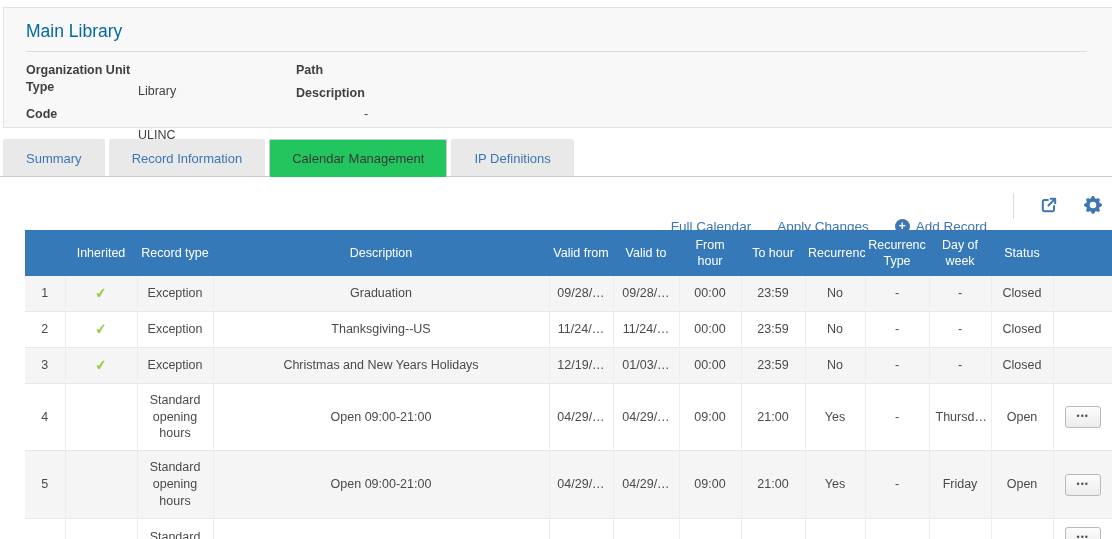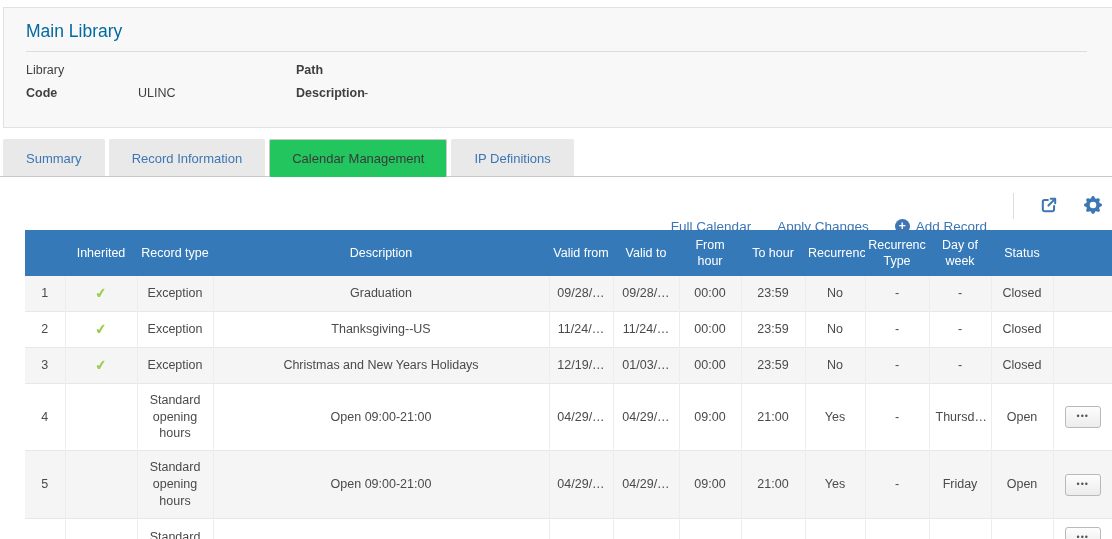--- a/index.html
+++ b/index.html
@@ -13,21 +13,21 @@
     padding:10px 0 0 22px;
   }
   .page-title { font-size:17.5px; color:#0369a1; margin:3px 0 9px 0; }
   .title-divider { border:none; border-top:1px solid #dcdcdc; margin:0 25px 10px 0; }
   .fields { display:flex; }
   .fgroup-left { width:270px; }
   .field-row { display:flex; align-items:flex-start; margin-bottom:6px; }
   .field-label { font-weight:bold; font-size:12.5px; color:#3f3f3f; line-height:1.35; }
   .fgroup-left .field-label { width:112px; padding-right:4px; }
   .fgroup-right .field-label { width:68px; }
-  .field-value { font-size:12.5px; color:#3f3f3f; line-height:1.35; }
+  .field-value { font-size:12.5px; color:#3f3f3f; line-height:1.35;margin-top:21px; }
 
   
   .tabbar { display:flex; gap:4px; margin-top:11px; padding-left:3px;
             border-bottom:1px solid #c9c9c9; height:38px; }
   .tab { position:relative; display:flex; align-items:center; padding:0 22px;
          background:#e9e9ea; color:#3d76b3; font-size:13px; cursor:pointer;
          border:1px solid transparent; border-bottom:none; border-radius:2px 2px 0 0; }
   .tab.active { background:#22c55e; color:#3a3a3a; border-color:#c9c9c9; margin-bottom:-1px; z-index:2; }
 
   
@@ -67,20 +67,21 @@
 <body>
 
 <div class="screen">
 
   <div class="info-panel">
     <div class="page-title">Main Library</div>
     <hr class="title-divider">
     <div class="fields">
       <div class="fgroup-left">
         <div class="field-row">
+          <span class="field-label">Organization Unit Type</span>
           <span class="field-value">Library</span>
         </div>
         <div class="field-row">
           <span class="field-label">Code</span>
           <span class="field-value">ULINC</span>
         </div>
       </div>
       <div class="fgroup-right">
         <div class="field-row">
           <span class="field-label">Path</span>

